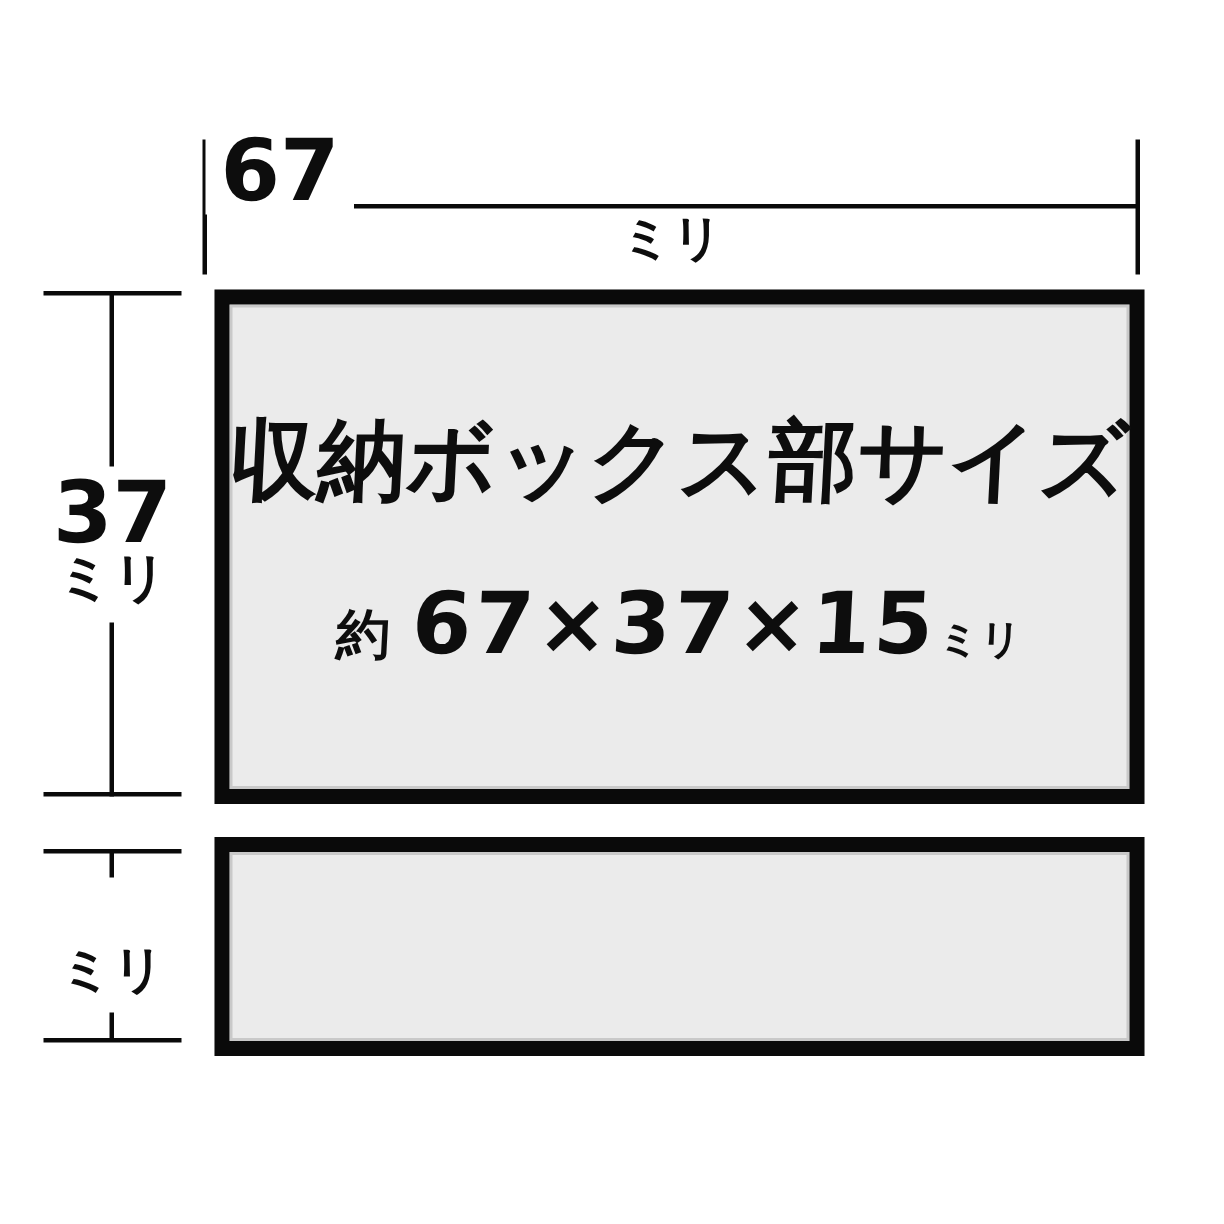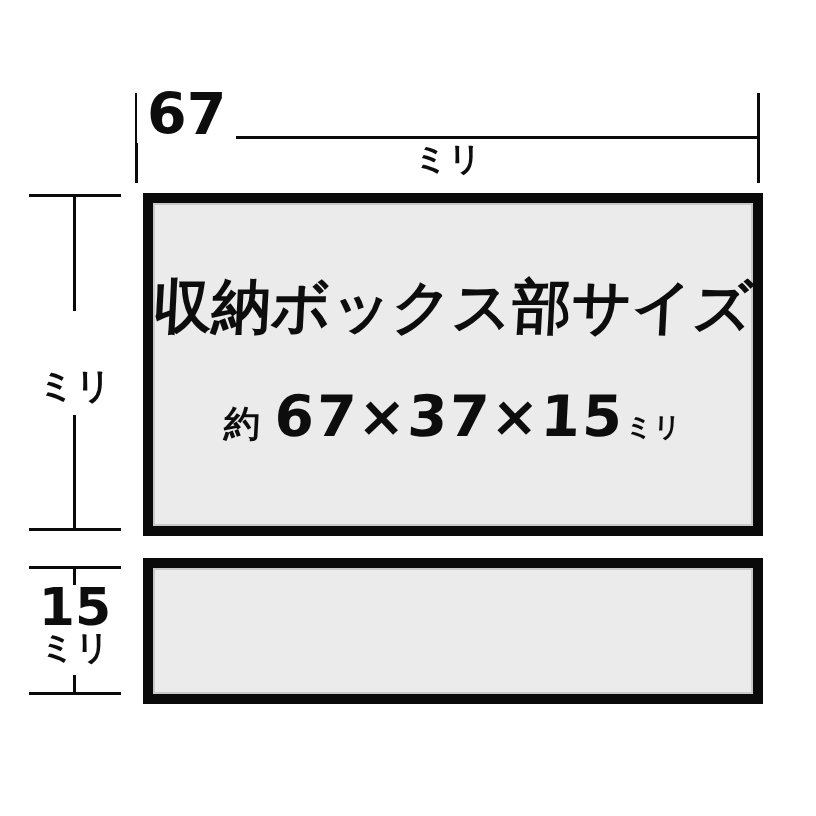--- a/index.html
+++ b/index.html
@@ -118,27 +118,27 @@
   <div class="line dim-top-tick-r"></div>
   <div class="dim-top-value-row">
     <span>67</span>
   </div>
   <div class="dim-top-unit-row">ミリ</div>
 
   <div class="line dim-h-tick-top"></div>
   <div class="line dim-h-tick-bot"></div>
   <div class="line dim-h-seg1"></div>
   <div class="line dim-h-seg2"></div>
+  <div class="dim-h-value">37</div>
   <div class="dim-h-unit">ミリ</div>
 
   <div class="line dim-d-tick-top"></div>
   <div class="line dim-d-tick-bot"></div>
   <div class="line dim-d-stub1"></div>
   <div class="line dim-d-stub2"></div>
-  <div class="dim-d-value">15</div>
   <div class="dim-d-unit">ミリ</div>
 
   <div class="box box-main"></div>
   <div class="box-title">収納ボックス部サイズ</div>
   <div class="box-size-line">
     <span class="approx">約</span><span class="nums">67×37×15</span><span class="small-unit">ミリ</span>
   </div>
 
   <div class="box box-lid"></div>
 

